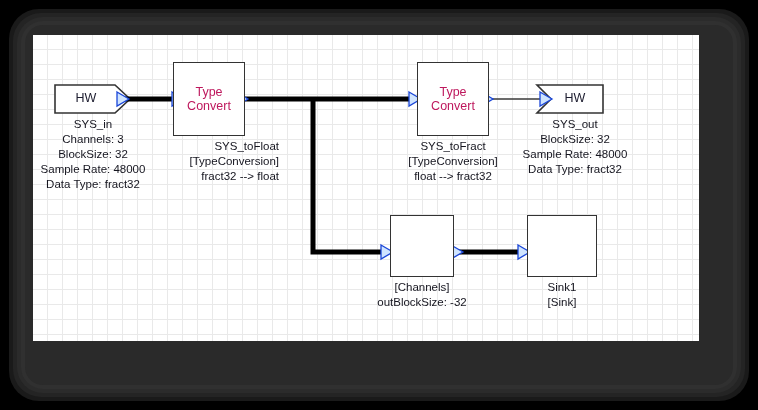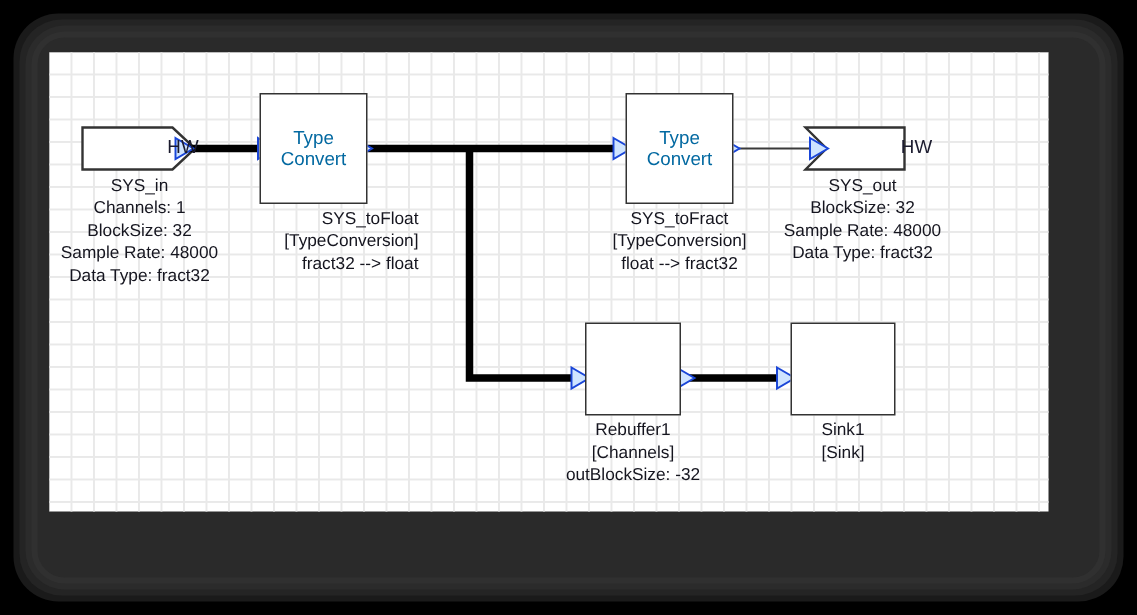--- a/index.html
+++ b/index.html
@@ -25,27 +25,27 @@
     background:#ffffff;
     background-image:
       linear-gradient(to right, #e9e9e9 1px, transparent 1px),
       linear-gradient(to bottom, #e9e9e9 1px, transparent 1px);
     background-size:15px 15px;
     background-position:-1px -1px;
     overflow:hidden;
   }
   #layer{position:absolute;left:0;top:0;width:666px;height:306px;}
 
-  .node{position:absolute;margin-left:36px;}
+  .node{position:absolute;}
   .boxblk{
     position:absolute;background:#ffffff;border:1.6px solid #333;
     box-sizing:border-box;
     display:flex;align-items:center;justify-content:center;
     text-align:center;
-    font-size:12.5px;color:#0369a1;line-height:1.15;
+    font-size:12.5px;color:#be185d;line-height:1.15;
   }
   .caption{
     position:absolute;text-align:center;
     font-size:11.5px;color:#15151f;line-height:1.30;
     white-space:nowrap;
   }
   .caption div{white-space:nowrap;}
 
   svg.art{position:absolute;left:0;top:0;width:666px;height:306px;overflow:visible;}
   .wire{stroke:#000;stroke-width:5;fill:none;}
@@ -135,21 +135,21 @@
 
       <div class="node" style="left:22px;top:56px;width:62px;text-align:center;font-size:12.5px;color:#1b1b2e;">
         <span>HW</span>
       </div>
       <div class="node" style="left:514px;top:56px;width:56px;text-align:center;font-size:12.5px;color:#1b1b2e;">
         <span>HW</span>
       </div>
 
       <div class="caption" style="left:-10px;top:82px;width:140px;">
         <div>SYS_in</div>
-        <div>Channels: 1</div>
+        <div>Channels: 3</div>
         <div>BlockSize: 32</div>
         <div>Sample Rate: 48000</div>
         <div>Data Type: fract32</div>
       </div>
 
       <div class="caption" style="left:106px;top:104px;width:140px;text-align:right;">
         <div>SYS_toFloat</div>
         <div>[TypeConversion]</div>
         <div>fract32 --&gt; float</div>
       </div>
@@ -161,21 +161,20 @@
       </div>
 
       <div class="caption" style="left:472px;top:82px;width:140px;">
         <div>SYS_out</div>
         <div>BlockSize: 32</div>
         <div>Sample Rate: 48000</div>
         <div>Data Type: fract32</div>
       </div>
 
       <div class="caption" style="left:319px;top:245px;width:140px;">
-        <div>Rebuffer1</div>
         <div>[Channels]</div>
         <div>outBlockSize: -32</div>
       </div>
 
       <div class="caption" style="left:459px;top:245px;width:140px;">
         <div>Sink1</div>
         <div>[Sink]</div>
       </div>
 
     </div>

